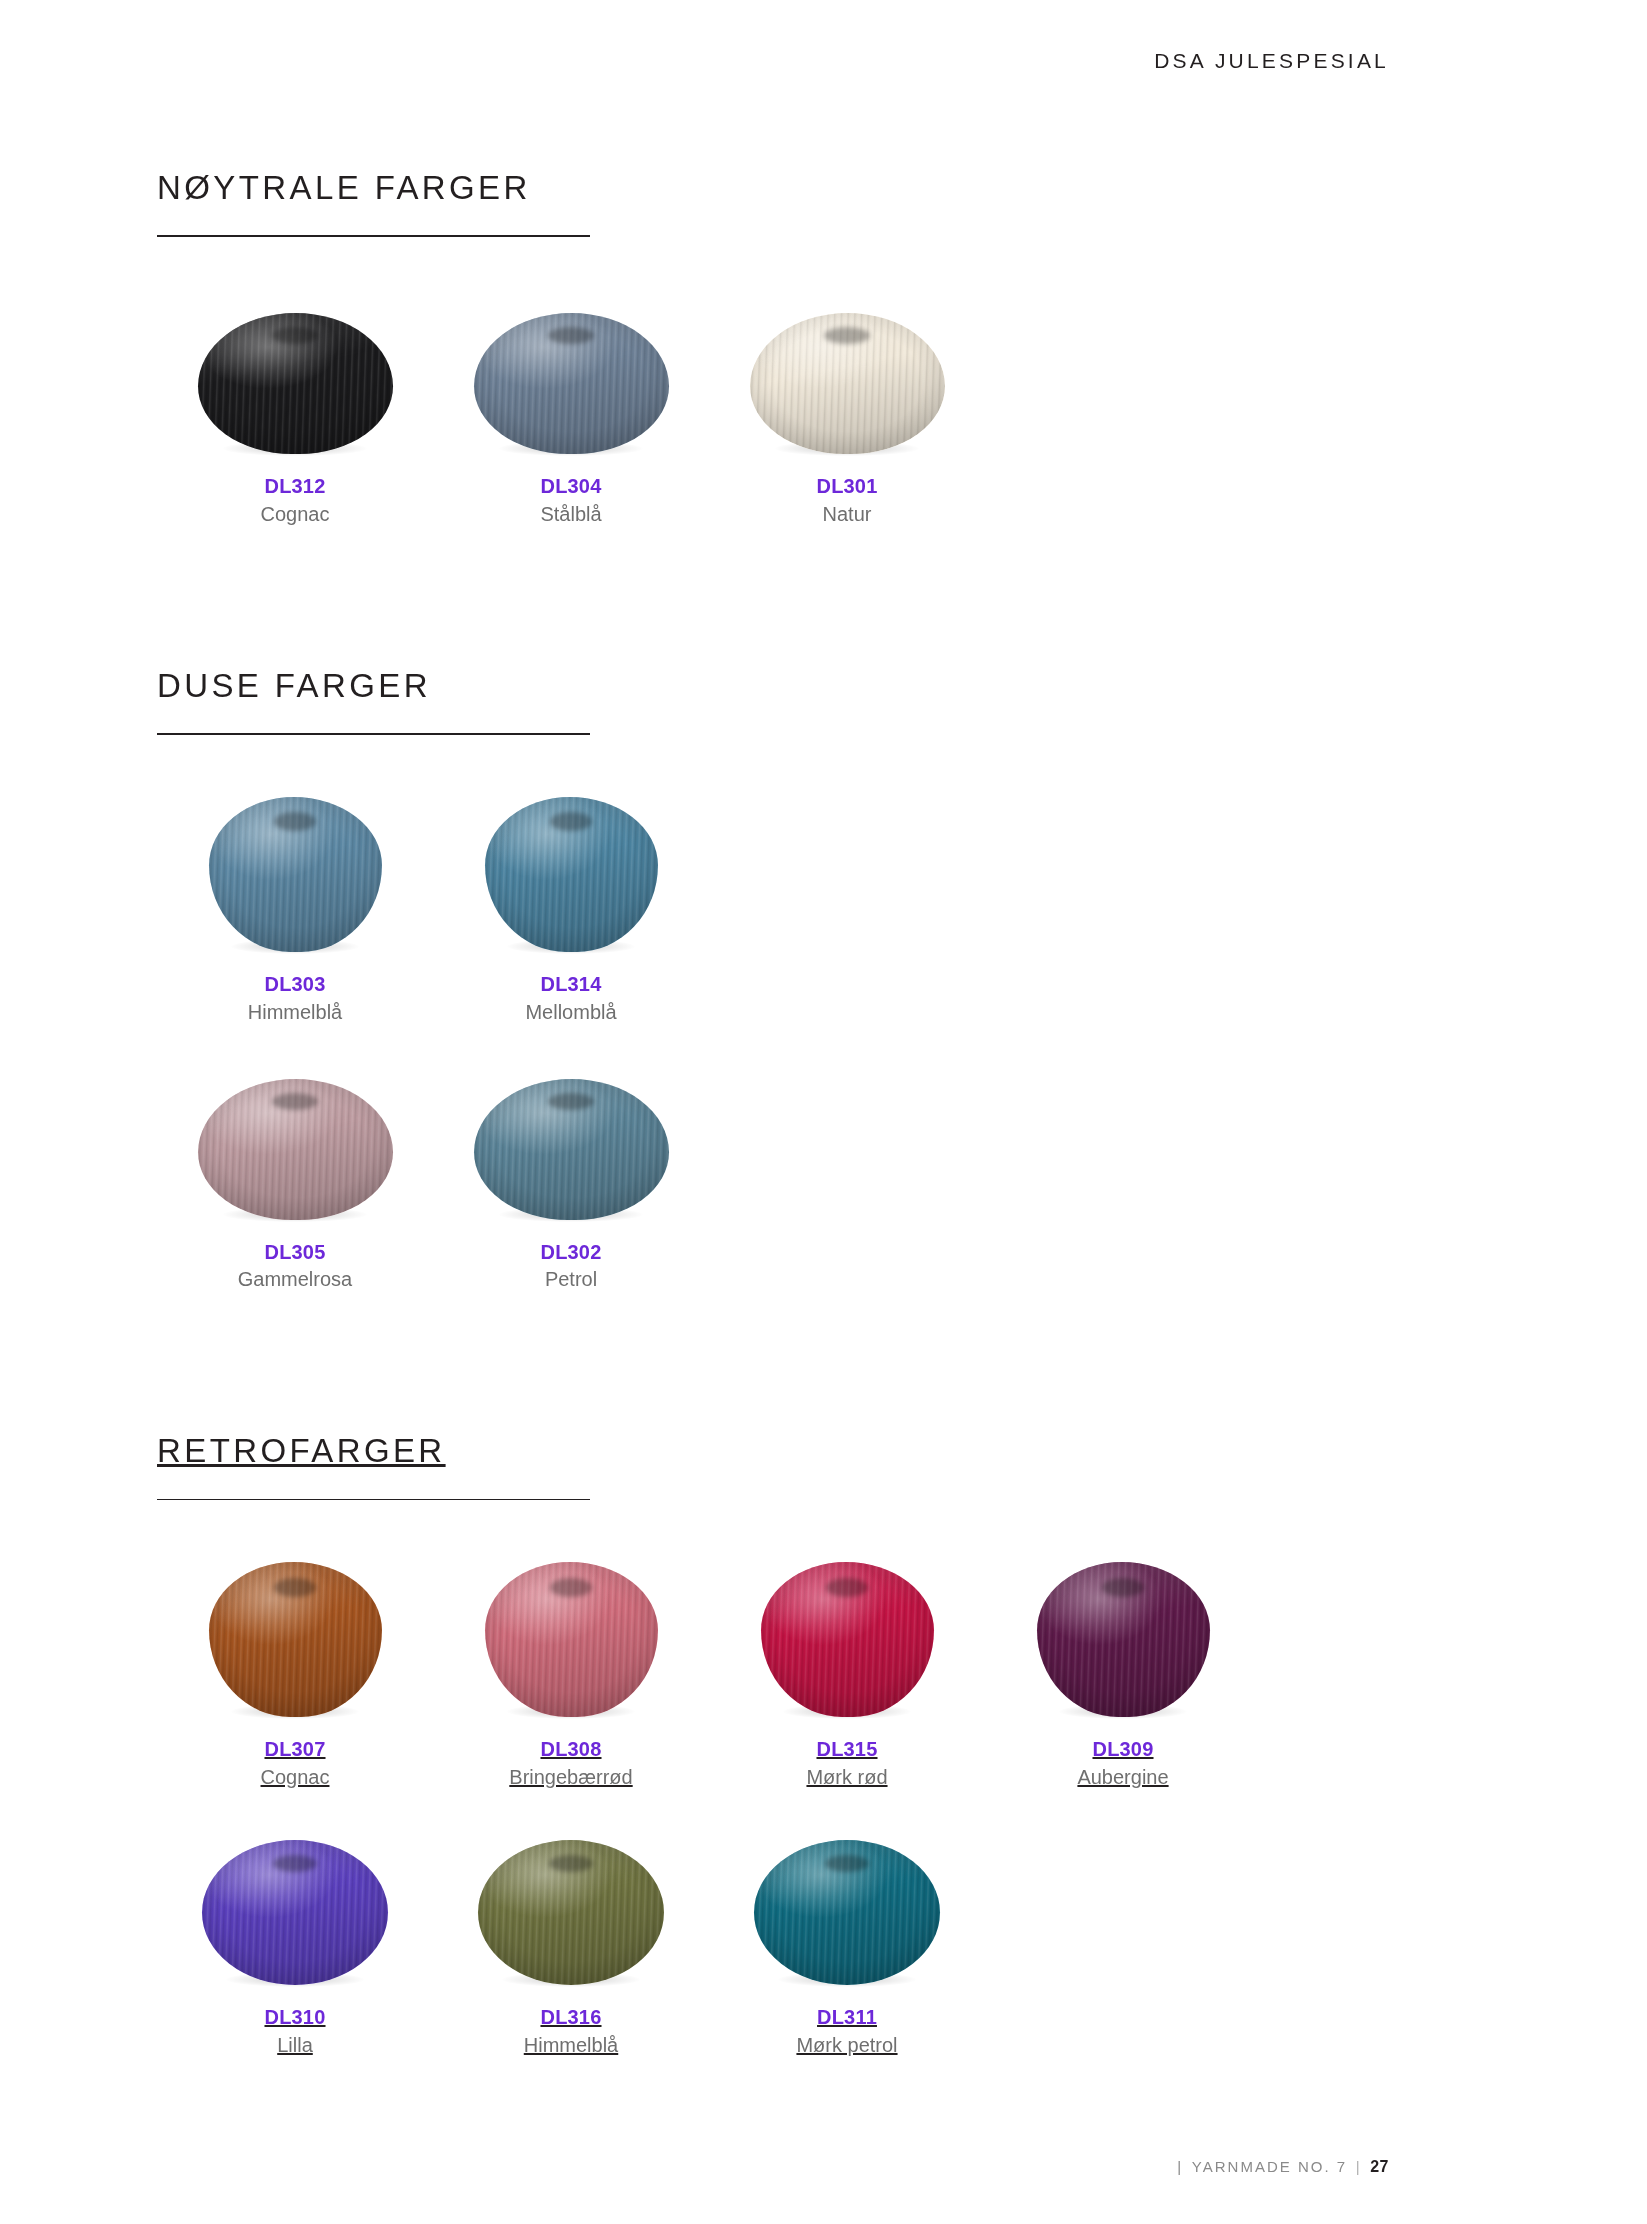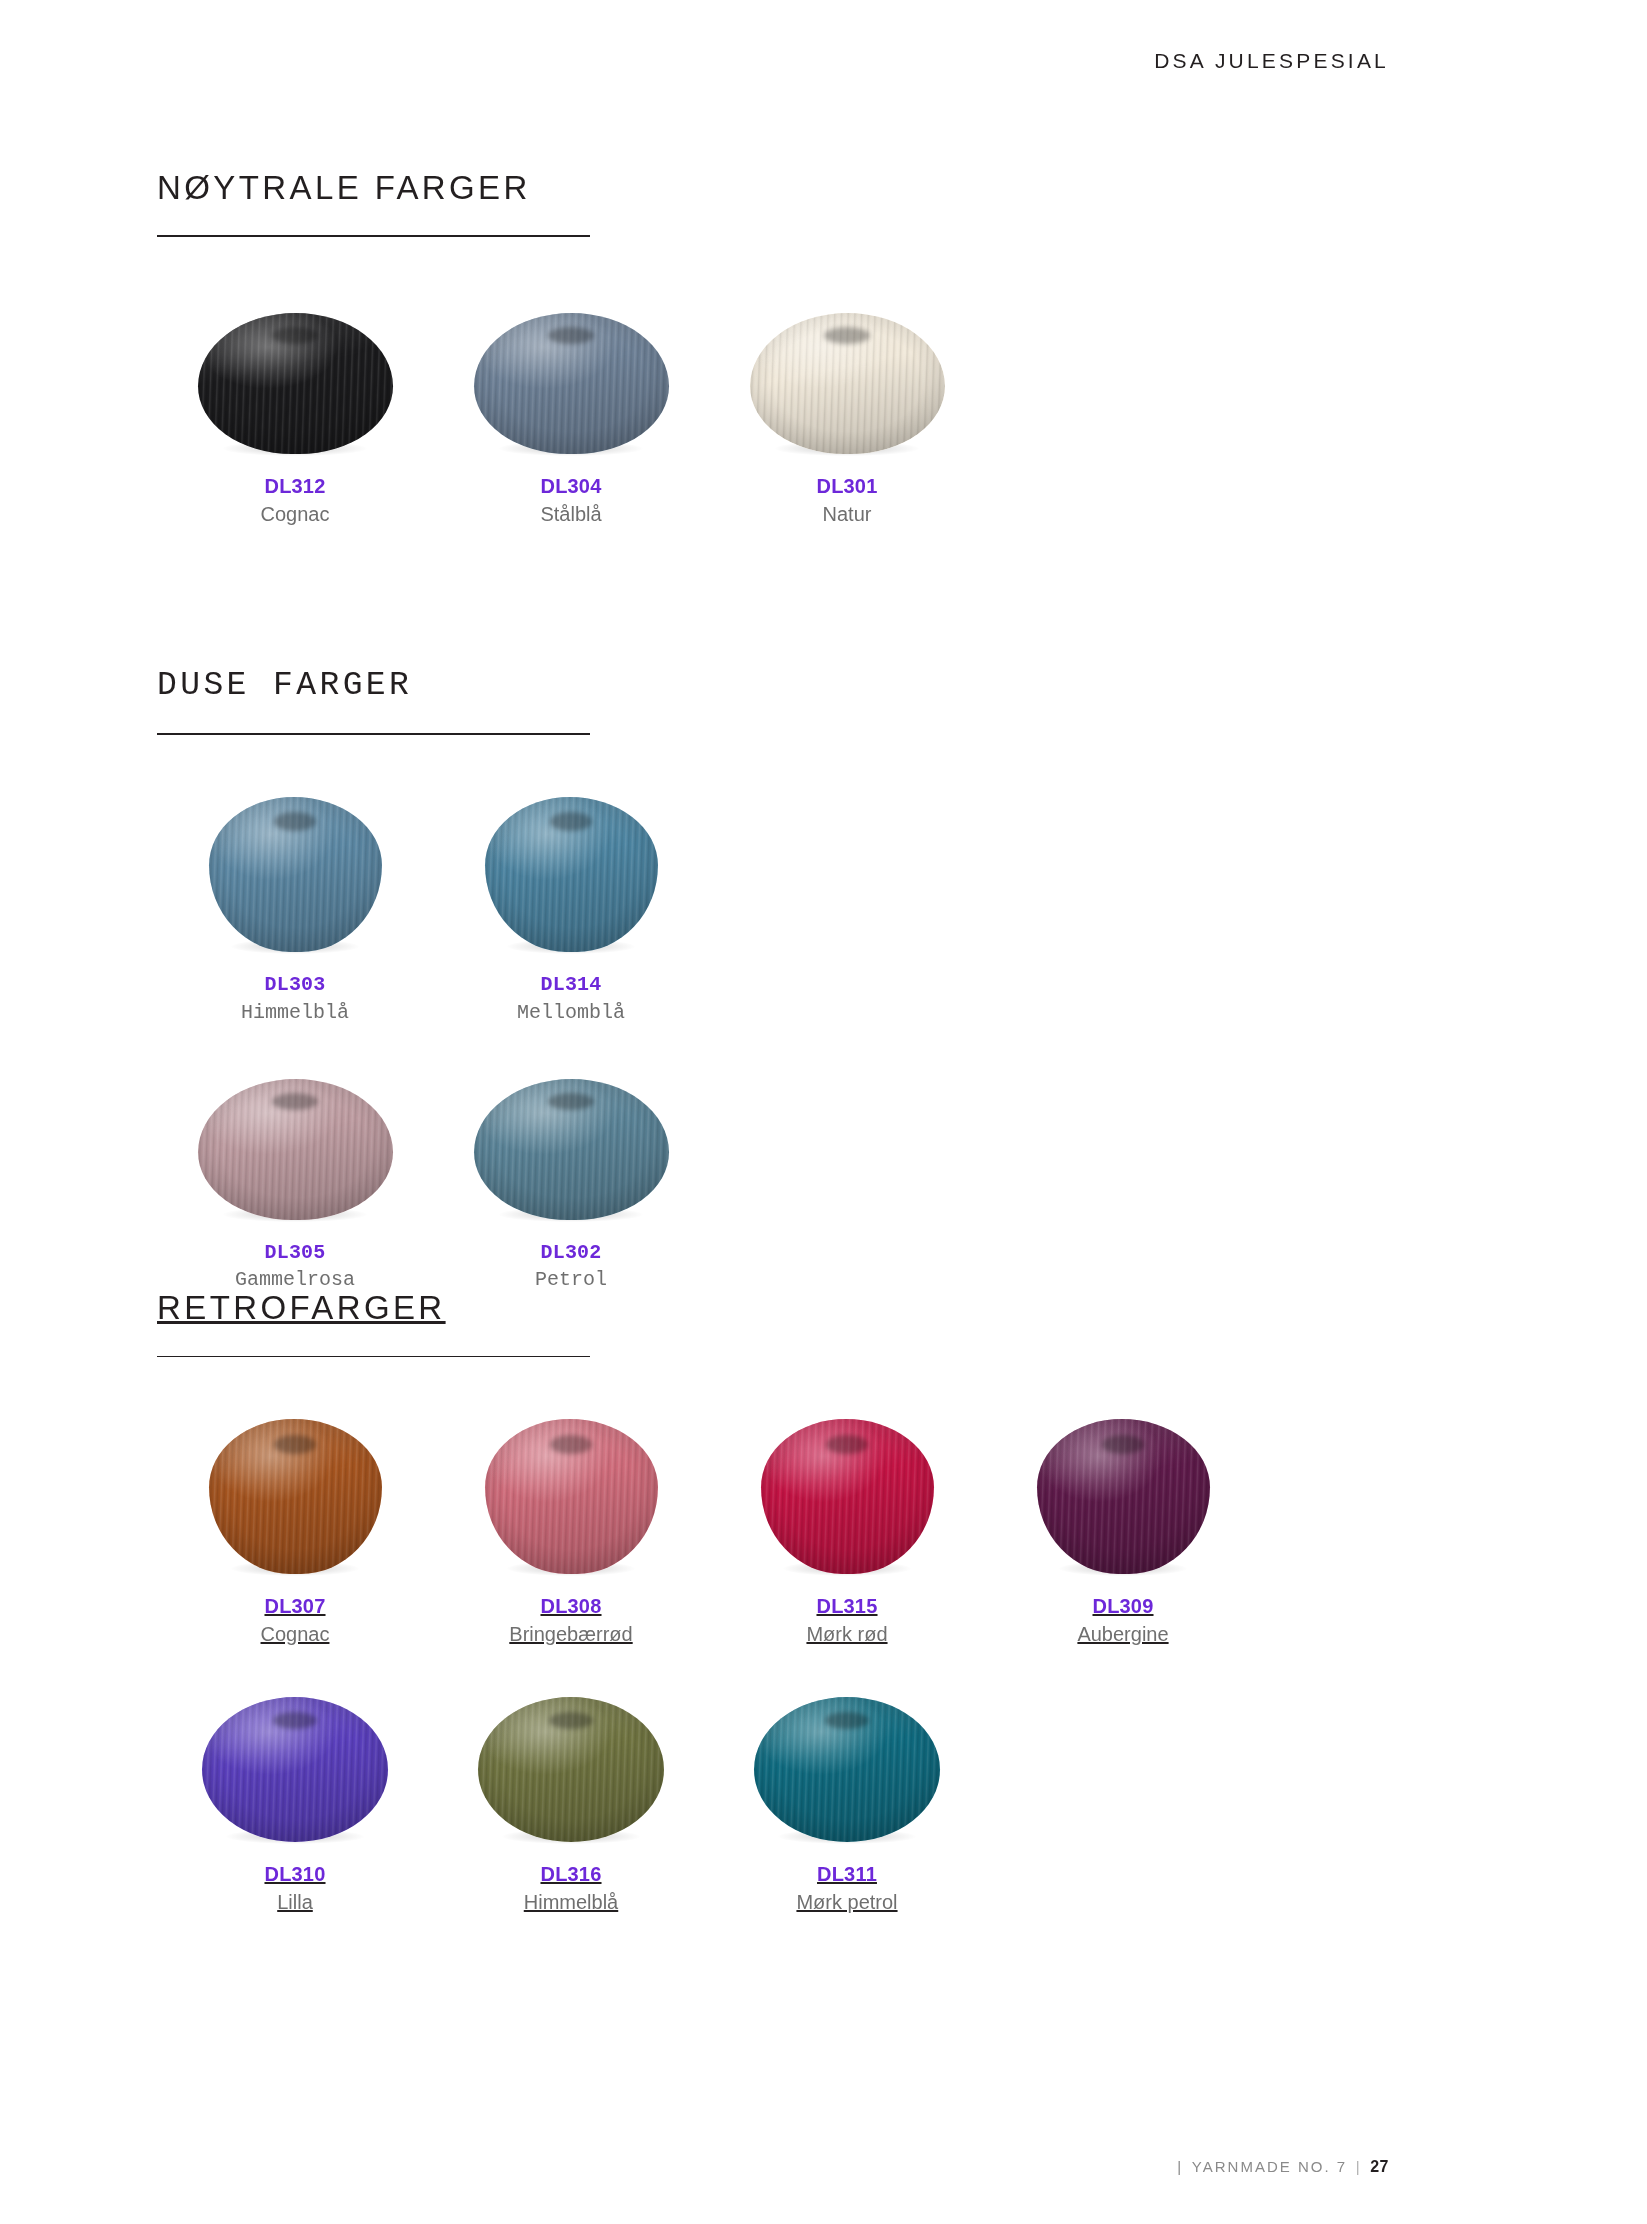--- a/index.html
+++ b/index.html
@@ -244,21 +244,21 @@
                 <div class="ball" style="background: rgb(241, 233, 218);">
                   <div class="ball-eye"></div>
                 </div>
               </div>
             </div>
             <div class="swatch-code">DL301</div>
             <div class="swatch-name">Natur</div>
           </div>
         </div>
       </div>
-      <div class="section" style=" font-family: Liberation Mono, monospace;">
+      <div class="section" style="margin-bottom: 143px;">
         <div class="section-title">DUSE FARGER</div>
         <div class="section-rule"></div>
         <div class="yarn-row" style="margin-top: 55px;">
           <div class="yarn-cell">
             <div class="ball-stage">
               <div class="ball-wrap">
                 <div class="ball-shadow"></div>
                 <div class="ball tall" style="background: rgb(91, 135, 163);">
                   <div class="ball-eye"></div>
                 </div>

